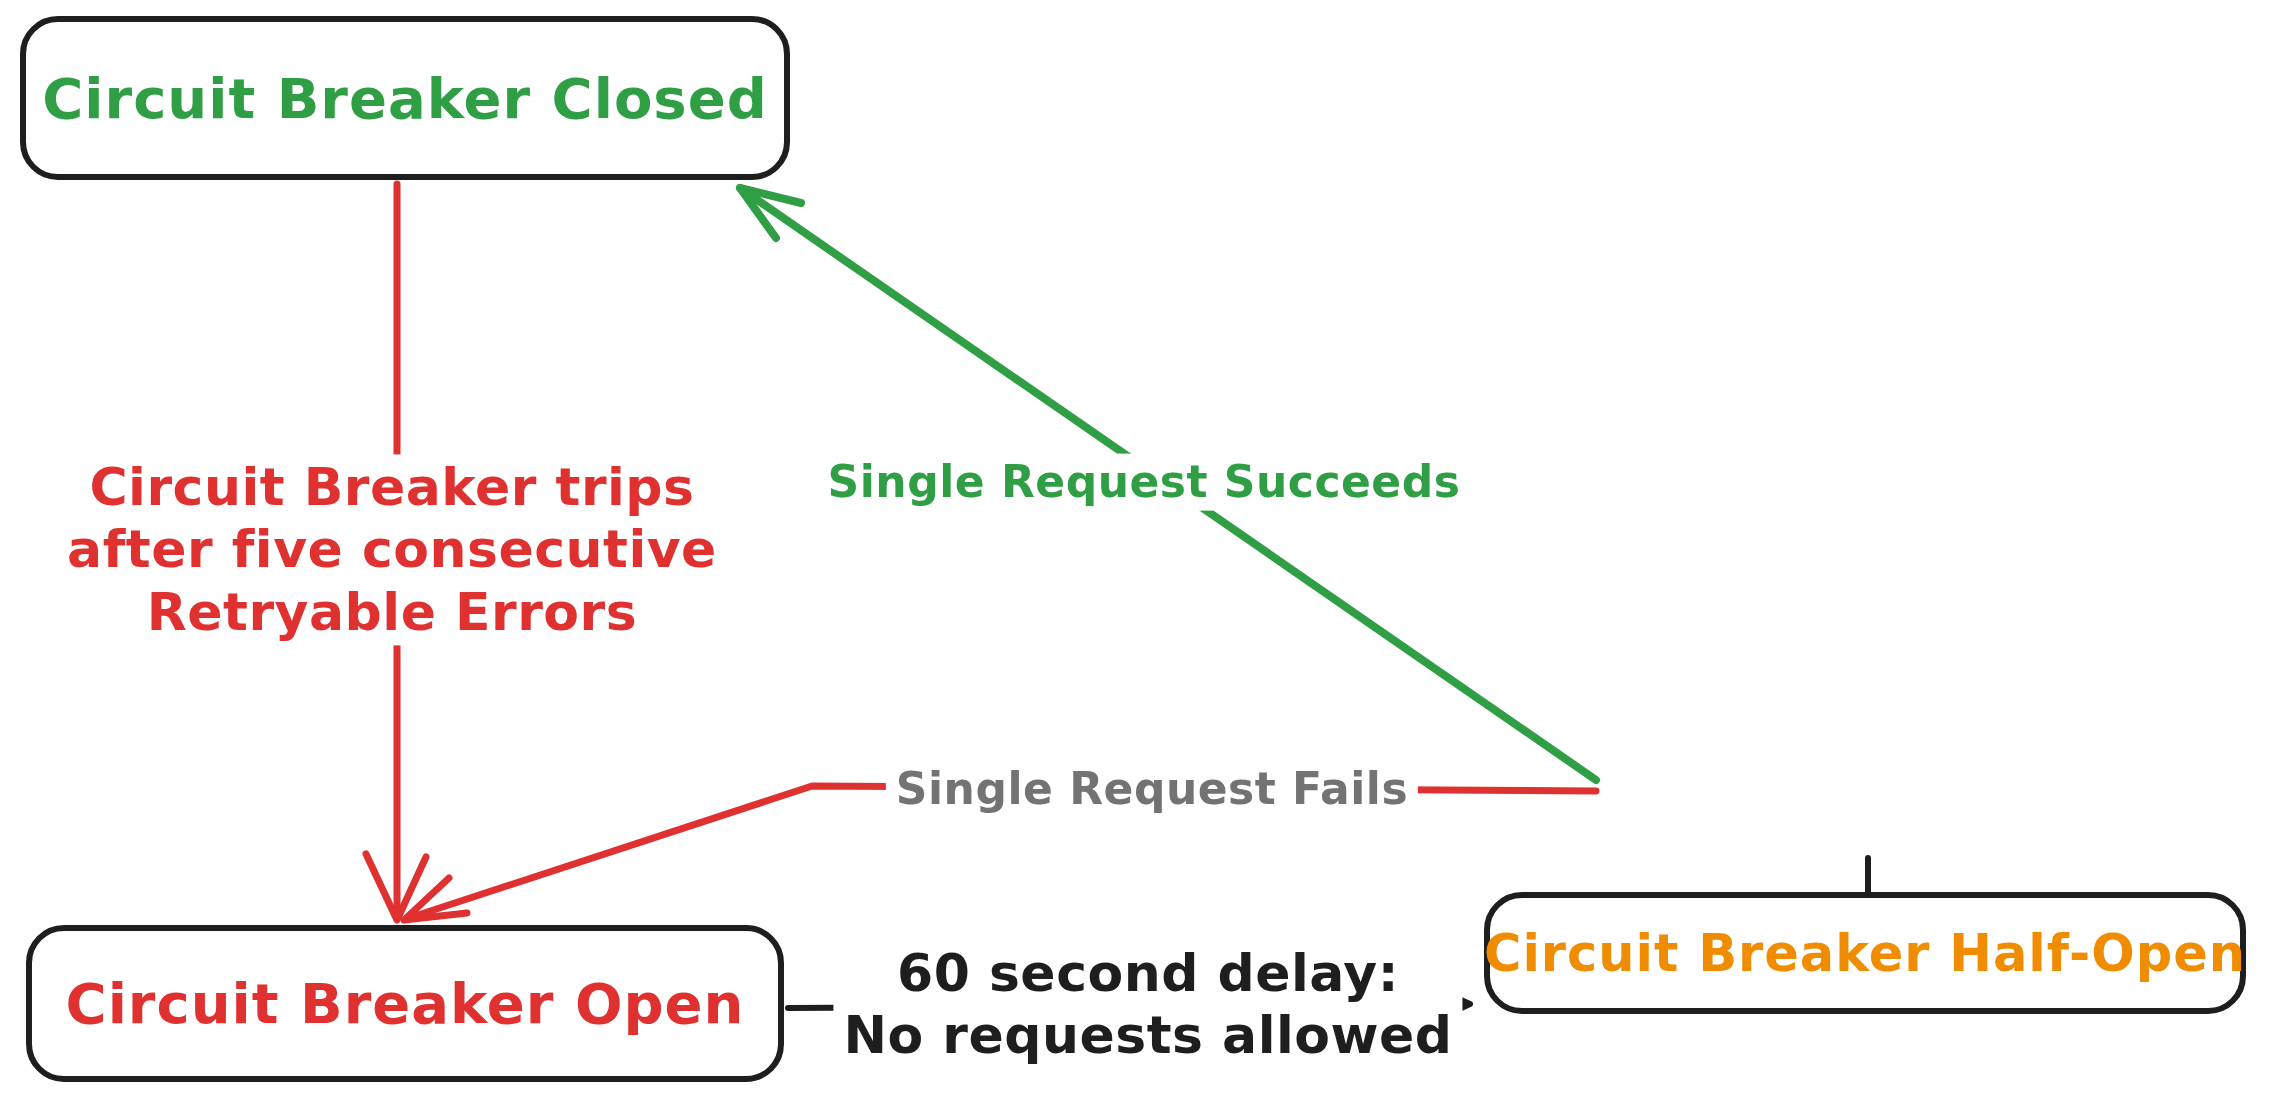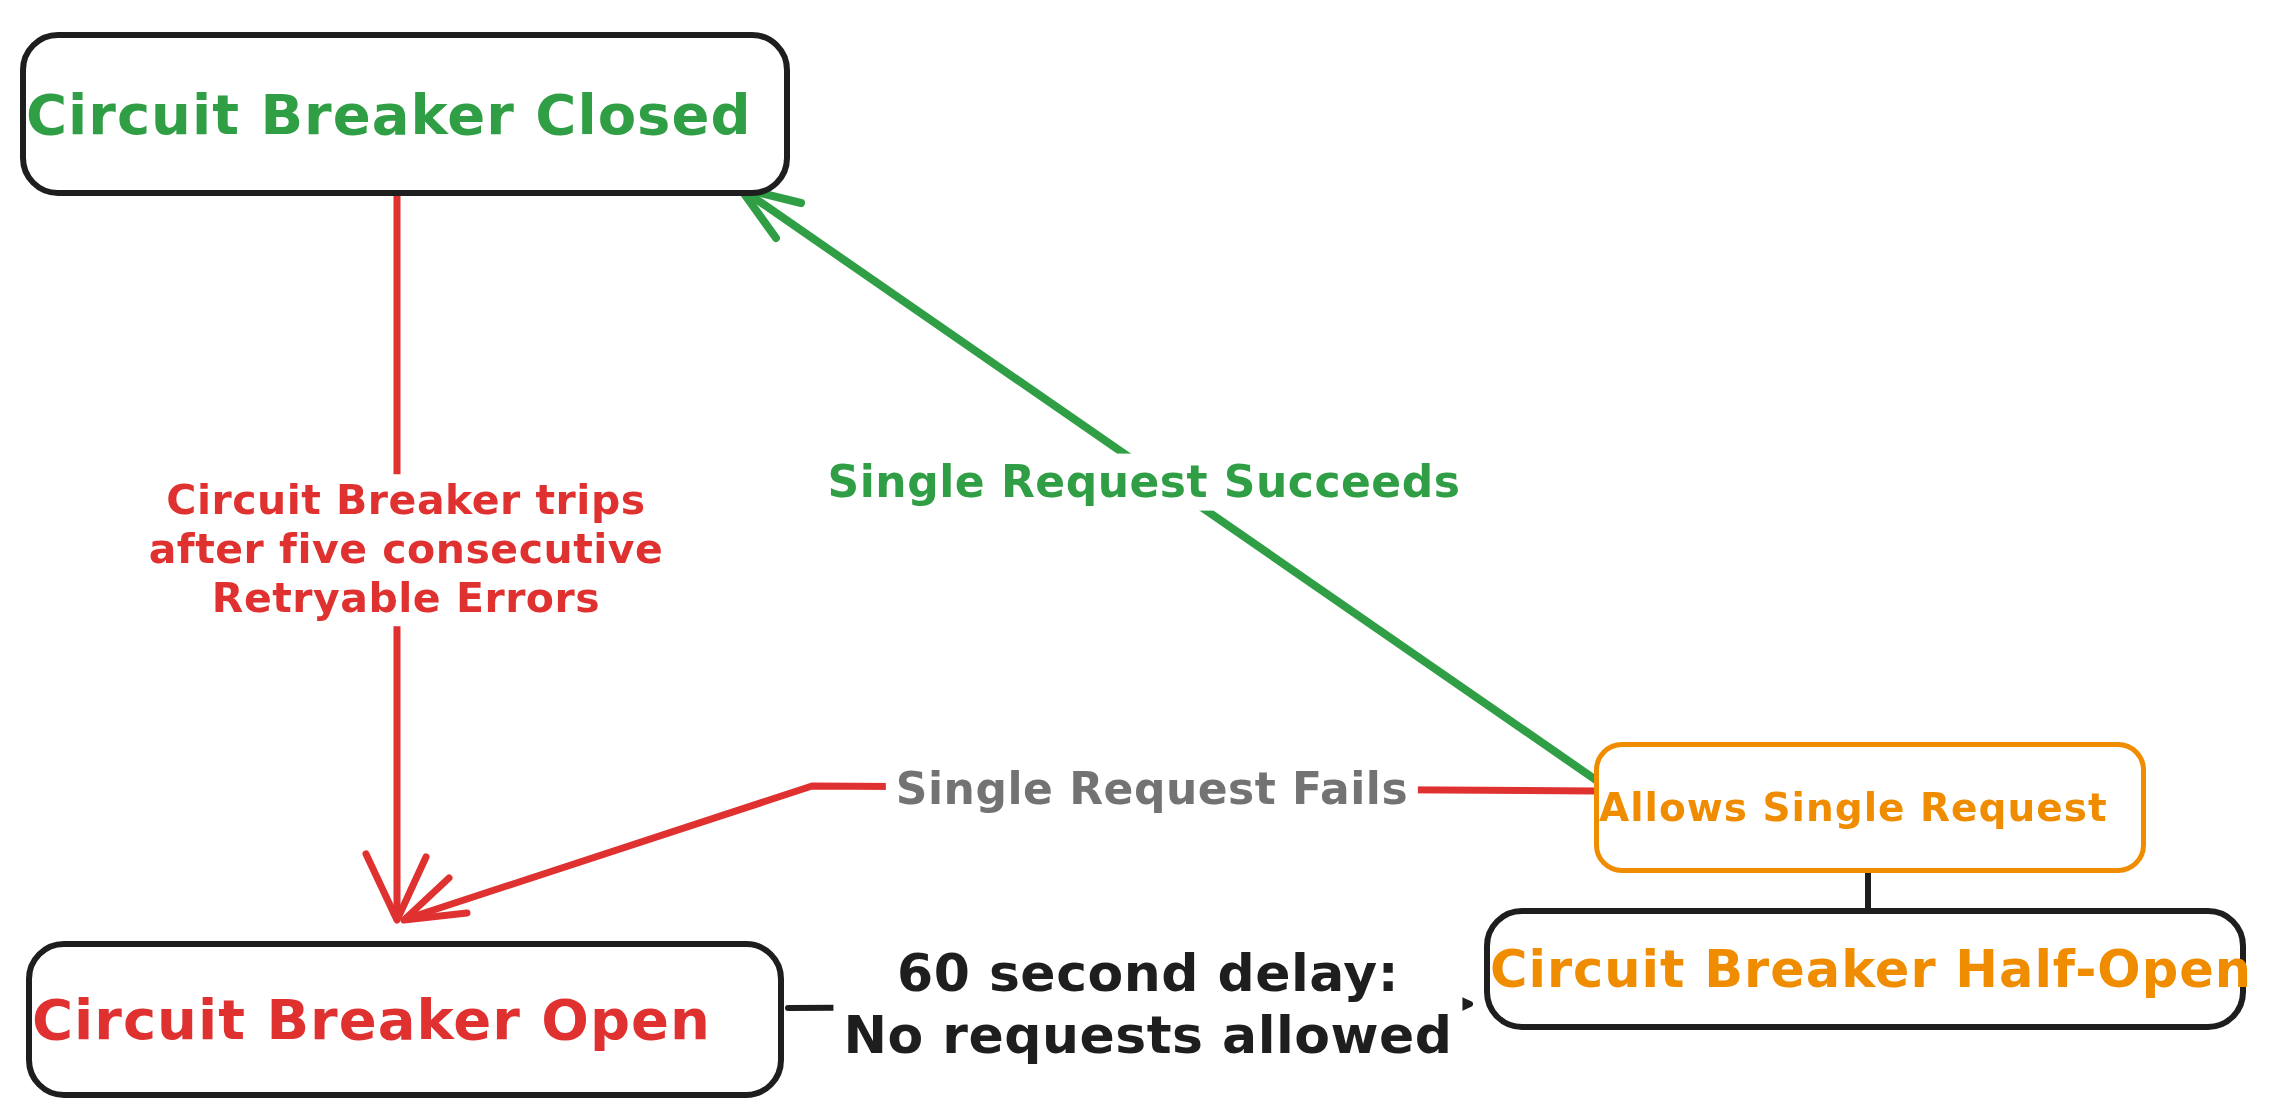--- a/index.html
+++ b/index.html
@@ -23,24 +23,23 @@
     height: 1107px;
     z-index: 1;
   }
   .node {
     position: absolute;
     z-index: 2;
     background: #ffffff;
     border-style: solid;
     display: flex;
     align-items: center;
-    justify-content: flex-start;
+    justify-content: center;
     text-align: center;
     box-sizing: border-box;
-    margin-top: 16px;
   }
   .node-closed   { left: 20px;   top: 16px;  width: 770px; height: 164px; border-width: 6px; border-radius: 38px; }
   .node-open     { left: 26px;   top: 925px; width: 758px; height: 157px; border-width: 6px; border-radius: 38px; }
   .node-halfopen { left: 1484px; top: 892px; width: 762px; height: 122px; border-width: 6px; border-radius: 38px; }
   .node-allows   { left: 1594px; top: 726px; width: 552px; height: 131px; border-width: 5px; border-radius: 28px; }
   .node-title {
     font-weight: 600;
     letter-spacing: 1px;
     white-space: nowrap;
   }
@@ -53,21 +52,21 @@
     z-index: 3;
     transform: translate(-50%, -50%);
     background: #ffffff;
     text-align: center;
     white-space: pre-line;
     font-weight: 600;
     letter-spacing: 0.5px;
     padding: 2px 10px;
     line-height: 1.2;
   }
-  .label-trip     { left: 406px;  top: 550px;  font-size: 41px; }
+  .label-trip     { left: 392px;  top: 550px;  font-size: 52px; }
   .label-succeeds { left: 1144px; top: 482px;  font-size: 44px; }
   .label-fails    { left: 1152px; top: 789px;  font-size: 44px; }
   .label-delay    { left: 1148px; top: 1004px; font-size: 52px; }
 </style>
 </head>
 <body>
 
 <div class="canvas">
 
   <svg class="edges-layer" viewBox="0 0 2272 1107" fill="none" stroke-linecap="round" stroke-linejoin="round">
@@ -100,23 +99,20 @@
   </div>
 
   <div class="node node-open" style="border-color: rgb(30, 30, 30);">
     <span class="node-title" style="color: rgb(224, 49, 49);">Circuit Breaker Open</span>
   </div>
 
   <div class="node node-halfopen" style="border-color: rgb(30, 30, 30);">
     <span class="node-title" style="color: rgb(240, 140, 0);">Circuit Breaker Half-Open</span>
   </div>
 
-  <div class="node node-allows" style="border-color: rgb(240, 140, 0);">
-    <span class="node-title" style="color: rgb(240, 140, 0);">Allows Single Request</span>
-  </div>
 
   <div class="edge-label label-trip" style="color: rgb(224, 49, 49);">Circuit Breaker trips
 after five consecutive
 Retryable Errors</div>
 
   <div class="edge-label label-succeeds" style="color: rgb(47, 158, 68);">Single Request Succeeds</div>
 
   <div class="edge-label label-fails" style="color: #737373;">Single Request Fails</div>
 
   <div class="edge-label label-delay" style="color: rgb(30, 30, 30);">60 second delay:

